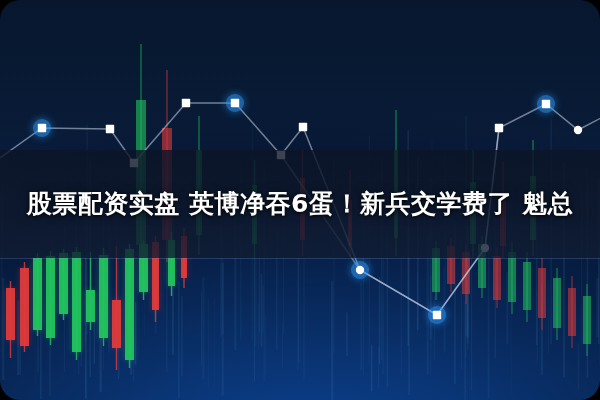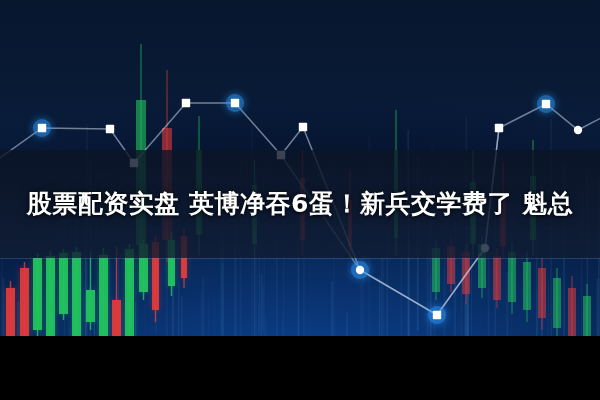--- a/index.html
+++ b/index.html
@@ -1,21 +1,22 @@
 <!DOCTYPE html>
 <html><head>
 <meta charset="utf-8">
 <style>
   html,body{margin:0;padding:0;background:#000;}
   #stage{
-    position:relative;width:600px;height:336px;overflow:hidden;
+    position:relative;width:600px;height:400px;overflow:hidden;
     background:
       radial-gradient(120% 90% at 52% 118%, #0d4a9e 0%, #0b3c85 18%, #092f68 38%, #071f47 62%, #061631 82%, #05102450 100%),
       linear-gradient(180deg,#081a33 0%,#0a1f3d 28%,#0a2550 52%,#093269 72%,#0a3c80 88%,#0a4490 100%);
     font-family:"Liberation Sans","DejaVu Sans",sans-serif;
+    border-radius:20px;
   }
   .svgl{position:absolute;left:0;top:0;width:600px;height:400px;display:block;}
   
   #band{
     position:absolute;left:0;top:150px;width:600px;height:108px;
     background:linear-gradient(180deg,rgba(12,20,38,.80) 0%,rgba(14,24,44,.84) 45%,rgba(16,28,50,.80) 100%);
   }
   #band:after{
     content:"";position:absolute;left:0;right:0;bottom:-1px;height:1px;
     background:rgba(120,150,200,.25);

